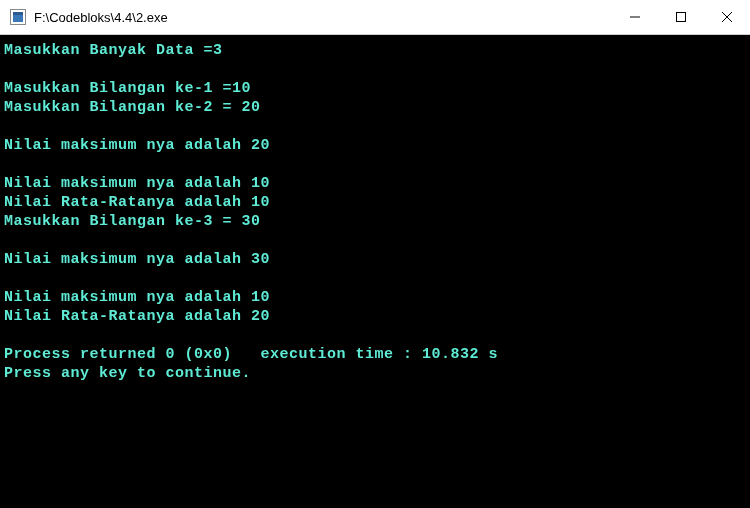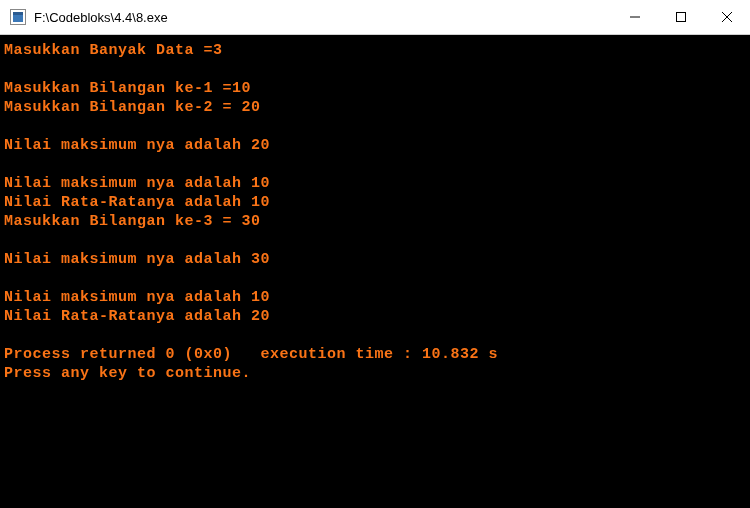--- a/index.html
+++ b/index.html
@@ -45,21 +45,21 @@
     height: 34px;
     display: flex;
     align-items: center;
     justify-content: center;
     color: #000;
   }
   .titlebar .win-btn svg { display:block; }
   .console {
     flex: 1 1 auto;
     background: #000000;
-    color: #f97316;
+    color: #5eead4;
     font-family: Consolas, "Courier New", monospace;
     font-size: 15px;
     line-height: 19px;
     padding: 6px 4px 4px 4px;
     white-space: pre;
     overflow: hidden;
     letter-spacing: 0.5px;
     font-weight: bold;
   }
 </style>
@@ -69,21 +69,21 @@
 <div class="window">
 
   <div class="titlebar">
     <span class="app-icon">
       <svg width="16" height="16" viewBox="0 0 16 16">
         <rect x="0.5" y="0.5" width="15" height="15" fill="#fff" stroke="#888"></rect>
         <rect x="3" y="3" width="10" height="10" fill="#3a77b7"></rect>
         <rect x="3" y="3" width="10" height="3" fill="#2a5a90"></rect>
       </svg>
     </span>
-    <span class="title-text">F:\Codebloks\4.4\8.exe</span>
+    <span class="title-text">F:\Codebloks\4.4\2.exe</span>
     <span class="spacer"></span>
 
     <div class="win-btn">
       <span>
         <svg width="10" height="10" viewBox="0 0 10 10">
             <path d="M0 5 H10" stroke="currentColor" stroke-width="1"></path>
           </svg>
       </span>
     </div>
     <div class="win-btn">

